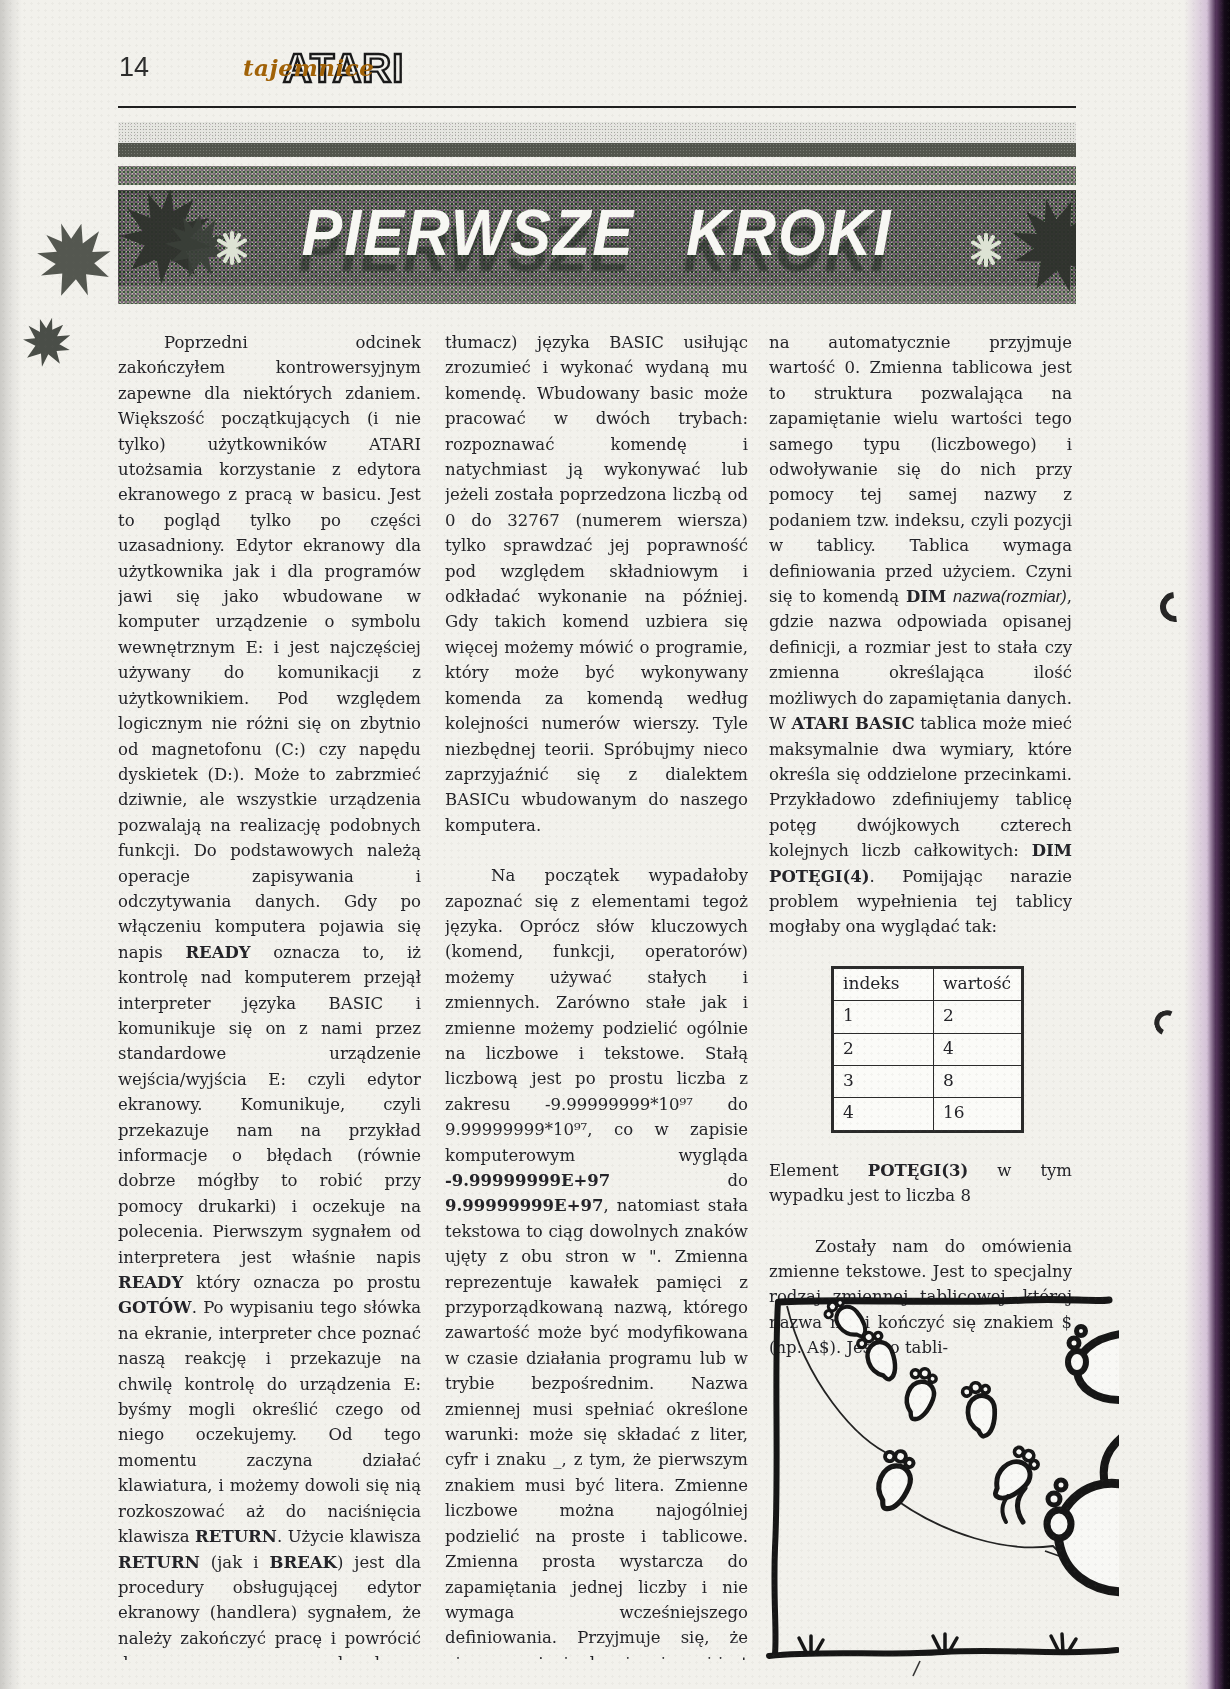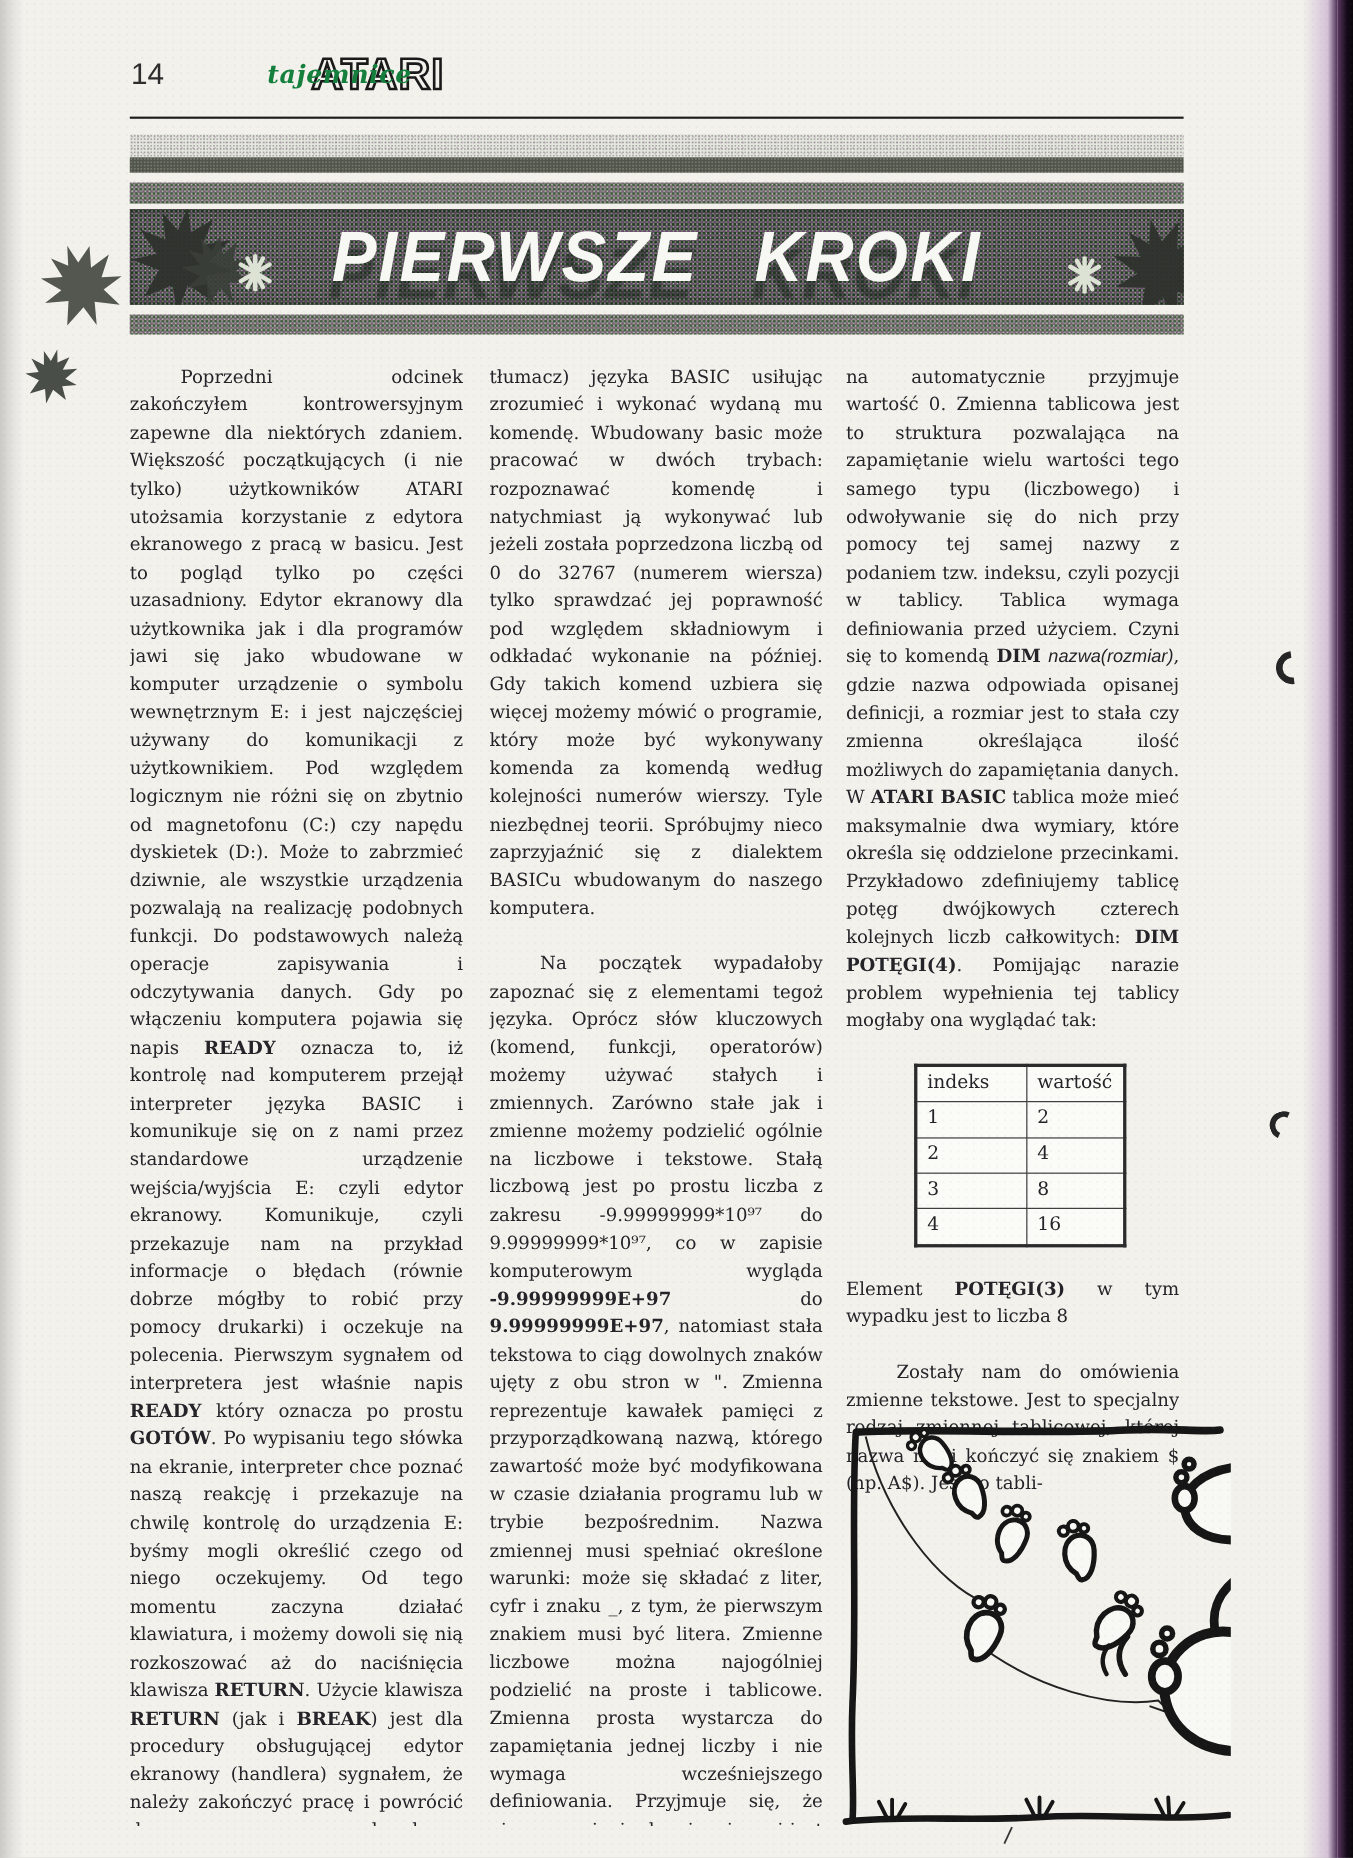--- a/index.html
+++ b/index.html
@@ -23,39 +23,39 @@
   .mark{position:absolute;width:18px;height:18px;border:6px solid #101010;border-radius:50%;
     border-top-color:transparent;border-right-color:transparent;transform:rotate(38deg);opacity:.9;}
   
   .page-num{position:absolute;left:119px;top:52px;font-family:"Liberation Sans",sans-serif;
     font-size:27px;color:#2d2d2d;}
   .logo{position:absolute;left:243px;top:46px;width:200px;height:48px;}
   .logo-wordmark{position:absolute;left:40px;top:0;font-family:"Liberation Sans",sans-serif;
     font-weight:bold;font-size:40px;letter-spacing:1px;color:#f2f1ec;
     -webkit-text-stroke:2.4px #191919;}
   .logo-script{position:absolute;left:0;top:8px;font-weight:bold;font-style:italic;
-    font-size:23px;color:#15803d;letter-spacing:.5px;z-index:2;}
+    font-size:23px;color:#a16207;letter-spacing:.5px;z-index:2;}
   .rule{position:absolute;left:118px;top:106px;width:958px;height:2px;background:#1e1e1e;}
   
   .banner{position:absolute;left:118px;top:120px;width:958px;height:184px;}
   .bnd{position:absolute;left:0;right:0;}
   .bnd-light{top:2px;height:21px;background-color:#e6e6e1;
     background-image:radial-gradient(rgba(105,110,100,.5) .8px,transparent 1px),
       radial-gradient(rgba(150,118,150,.35) .8px,transparent 1px);
     background-size:3px 3px,5px 5px;}
   .bnd-dark{top:23px;height:14px;background-color:#52554c;
     background-image:radial-gradient(rgba(230,230,224,.25) .8px,transparent 1px);
     background-size:3px 3px;}
   .dither-mid{background-color:#8e9180;
     background-image:radial-gradient(rgba(42,72,48,.8) 1px,transparent 1.4px),
       radial-gradient(rgba(112,80,120,.75) 1px,transparent 1.4px),
       radial-gradient(rgba(228,230,222,.55) .7px,transparent 1px);
     background-size:4px 4px,4px 4px,3px 3px;background-position:0 0,2px 2px,1px 0;}
   .bnd-mid{top:46px;height:19px;}
-  .bnd-main{top:70px;height:87px;overflow:hidden;background-color:#747868;
+  .bnd-main{top:70px;height:108px;overflow:hidden;background-color:#747868;
     background-image:radial-gradient(rgba(30,56,36,.95) 1.1px,transparent 1.5px),
       radial-gradient(rgba(104,70,112,.9) 1.1px,transparent 1.5px),
       radial-gradient(rgba(222,226,216,.5) .7px,transparent 1px);
     background-size:4px 4px,4px 4px,3px 3px;background-position:0 0,2px 2px,1px 0;
     box-shadow:inset 0 3px 6px rgba(20,25,18,.35), inset 0 -3px 6px rgba(20,25,18,.3);}
   .bnd-mid2{top:166px;height:18px;}
   .banner-title{position:absolute;left:0;right:0;top:8px;text-align:center;z-index:3;
     font-family:"Liberation Sans",sans-serif;font-weight:bold;font-style:italic;
     font-size:61px;letter-spacing:2px;word-spacing:32px;color:#f7f7f3;
     transform:scaleY(1.06);text-shadow:-3px 15px 2px rgba(28,38,30,.5);}

